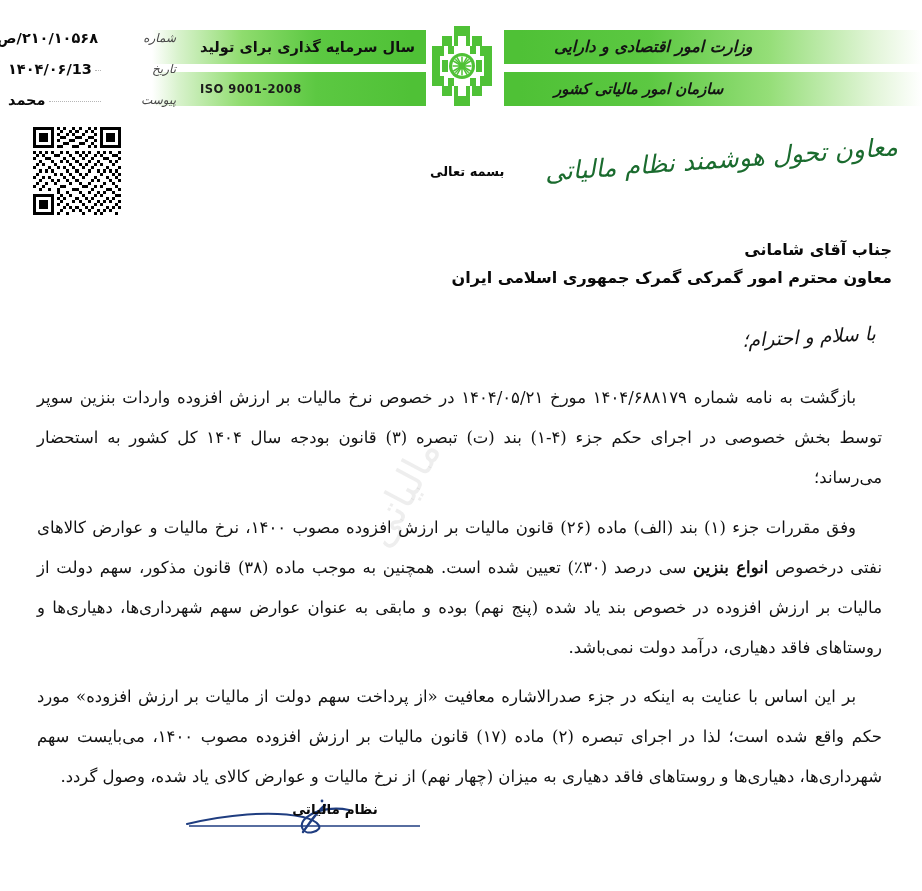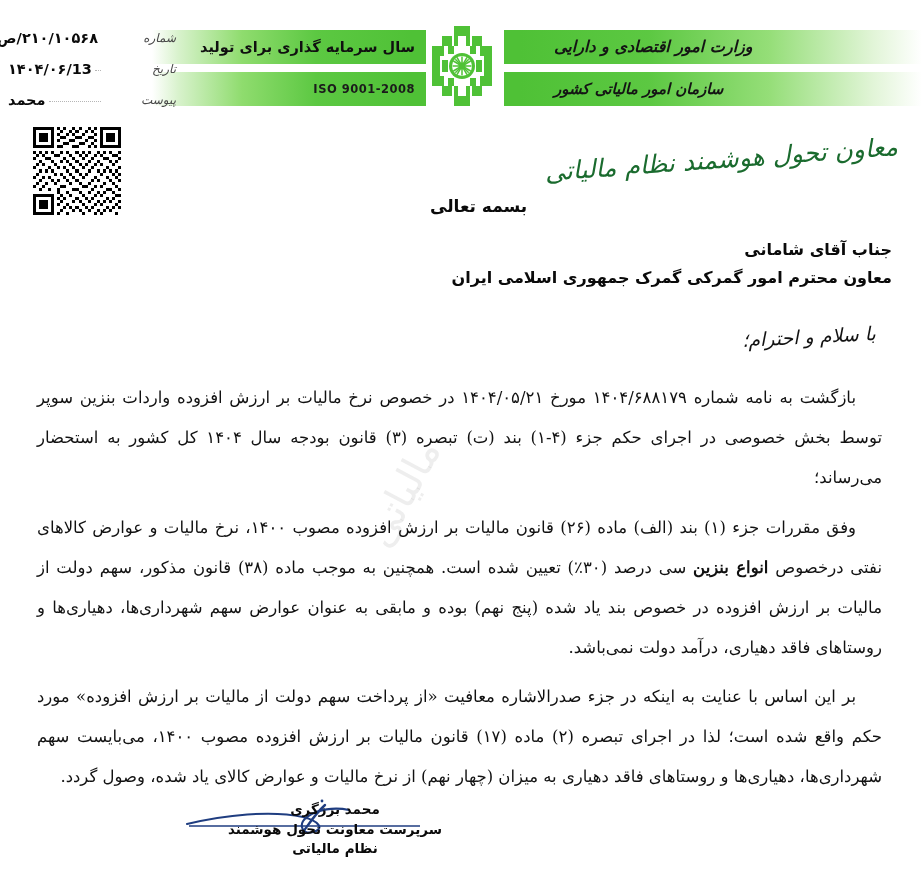--- a/index.html
+++ b/index.html
@@ -74,21 +74,21 @@
   .year-slogan {
     left: 200px;
     width: 215px;
     text-align: center;
     font-size: 14.5px;
     color: #101010;
   }
   .iso-label {
     left: 200px;
     width: 215px;
-    text-align: right;
+    text-align: left;
     font-size: 11.5px;
     letter-spacing: 0.5px;
     color: #1b1b1b;
     font-family: "DejaVu Sans", "Liberation Sans", sans-serif;
   }
   .ministry-line {
     left: 540px;
     width: 370px;
     text-align: left;
     padding-left: 14px;
@@ -175,22 +175,22 @@
     color: #1a6b2e;
     font-family: "DejaVu Serif", "Liberation Serif", serif;
     font-style: italic;
     transform: rotate(-4.2deg);
     transform-origin: right center;
     white-space: nowrap;
   }
   .besmeh {
     position: absolute;
     left: 430px;
-    top: 196px;
-    font-size: 17px;
+    top: 164px;
+    font-size: 13px;
     font-weight: bold;
     color: #0a0a0a;
   }
 
   .addressee {
     position: absolute;
     right: 30px;
     top: 236px;
     text-align: right;
     direction: rtl;
@@ -433,16 +433,14 @@
     <p><span>بر این اساس با عنایت به اینکه در جزء صدرالاشاره معافیت «از پرداخت سهم دولت از مالیات بر ارزش افزوده» مورد حکم واقع شده است؛ لذا در اجرای تبصره (۲) ماده (۱۷) قانون مالیات بر ارزش افزوده مصوب ۱۴۰۰، می‌بایست سهم شهرداری‌ها، دهیاری‌ها و روستاهای فاقد دهیاری به میزان (چهار نهم) از نرخ مالیات و عوارض کالای یاد شده، وصول گردد.</span></p>
   </div>
 
 <div class="signature">
   <svg class="sig-ink" viewBox="0 0 290 46">
     <path d="M2 28 C 40 19, 86 14, 118 21 C 134 25, 140 33, 128 36 C 118 39, 112 29, 122 21 C 132 13, 150 11, 164 14" fill="none" stroke="#1f3d80" stroke-width="2.1" stroke-linecap="round"></path>
     <path d="M118 36 C 124 28, 130 18, 140 9" fill="none" stroke="#1f3d80" stroke-width="2.4" stroke-linecap="round"></path>
     <path d="M4 30 L 235 30" fill="none" stroke="#1f3d80" stroke-width="1.5"></path>
     <circle cx="137" cy="5" r="1.4" fill="#1f3d80"></circle>
   </svg>
-  <div class="sig-name">محمد برزگری</div>
-  <div class="sig-role">سرپرست معاونت تحول هوشمند</div>
   <div class="sig-role">نظام مالیاتی</div>
 </div>
 
 </body></html>

